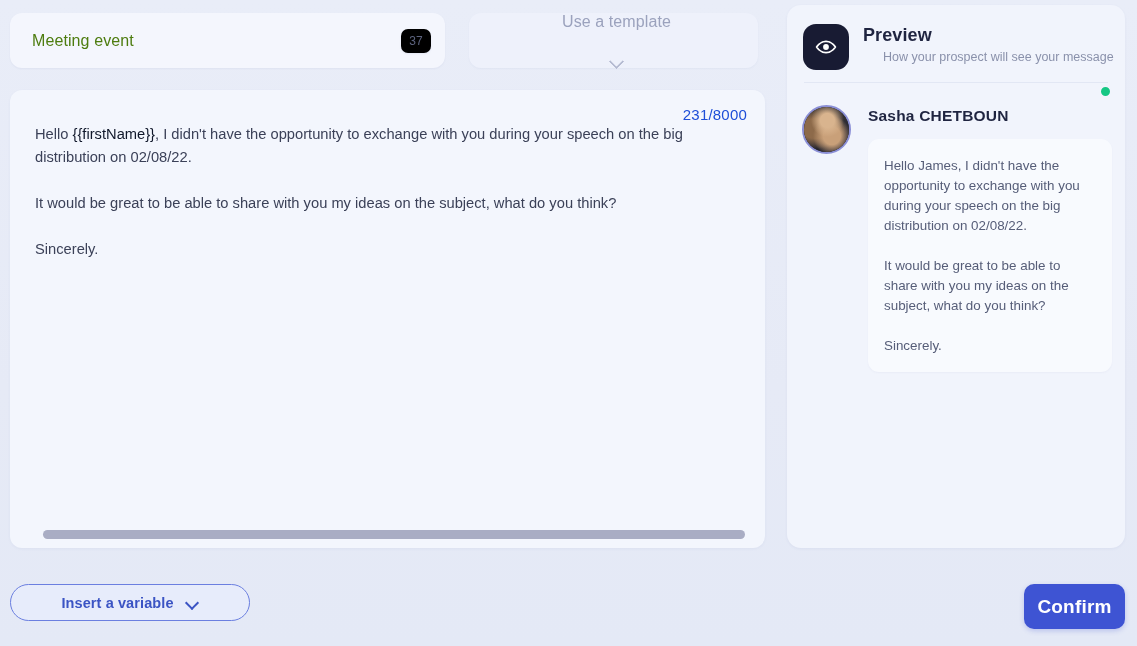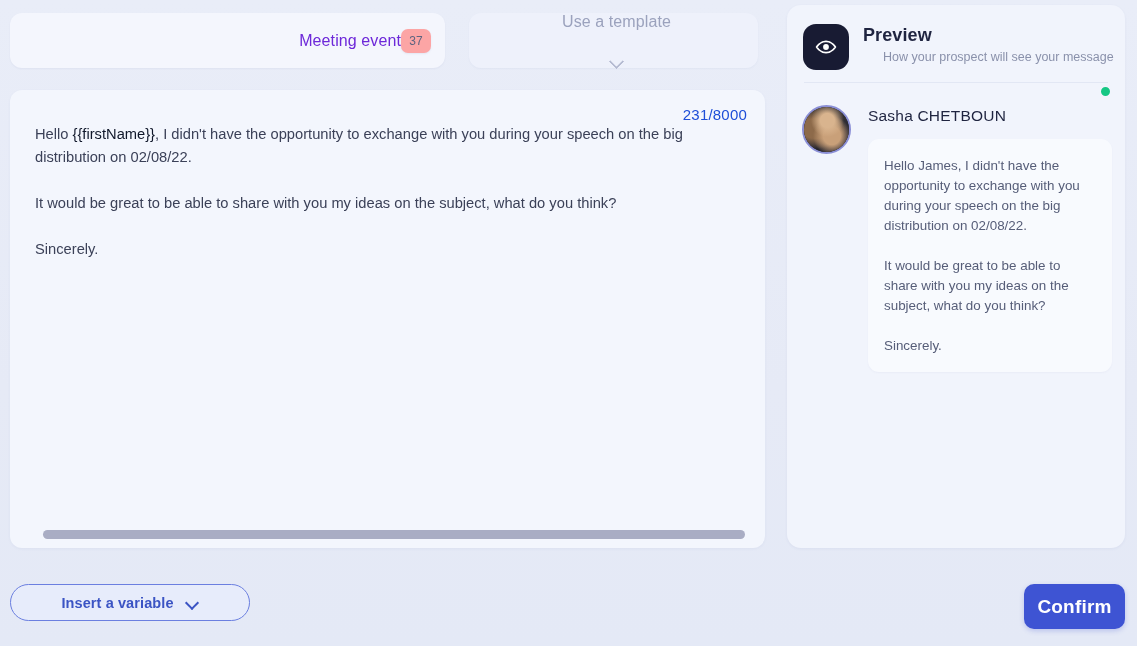--- a/index.html
+++ b/index.html
@@ -37,27 +37,26 @@
     width: 435px; height: 55px;
     background: #f4f6fd;
     border-radius: 12px;
     box-shadow: 0 1px 2px rgba(80,95,160,.07);
     display: flex;
     align-items: center;
     padding: 0 14px 0 22px;
   }
   .subject-text {
     font-size: 16px;
-    color: #6d28d9;
+    color: #4d7c0f;
     letter-spacing: .1px;
     flex: 1;
-    text-align: right;
   }
   .subject-badge {
-    background: #fca5a5;
+    background: #000000;
     border-radius: 7px;
     min-width: 30px;
     height: 24px;
     display: flex;
     align-items: center;
     justify-content: center;
     font-size: 12px;
     color: #5d6480;
     padding: 0 7px;
     box-shadow: 0 1px 2px rgba(90,100,160,.10);
@@ -210,21 +209,21 @@
     right: 0px; bottom: 2px;
     width: 13px; height: 13px;
     border-radius: 50%;
     background: #16c784;
     border: 2px solid #f1f4fc;
   }
   .sender-name {
     position: absolute;
     left: 66px; top: 7px;
     font-size: 15.5px;
-    font-weight: normal;
+    font-weight: bold;
     color: #1f2440;
     letter-spacing: .2px;
   }
   .bubble {
     position: absolute;
     left: 66px; top: 39px;
     width: 244px;
     background: #f8fafe;
     border-radius: 11px;
     padding: 17px 16px 16px 16px;

